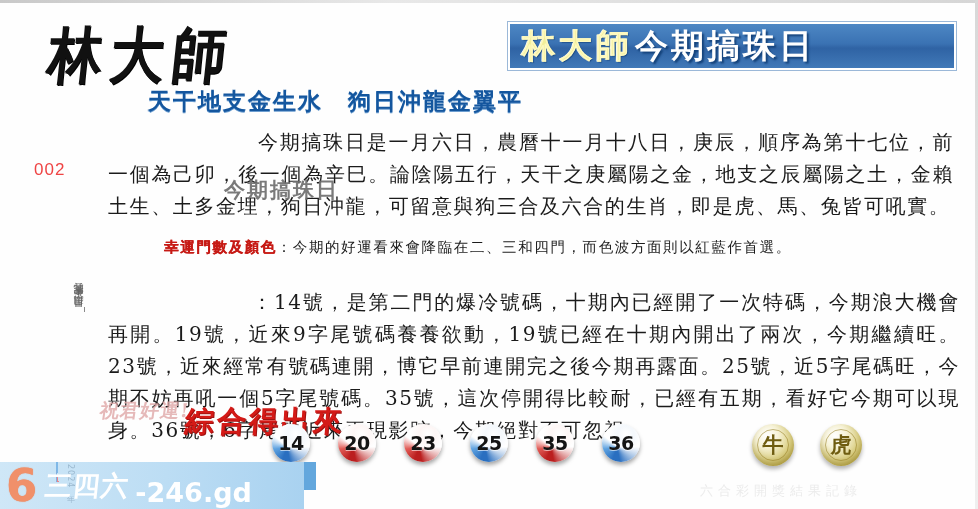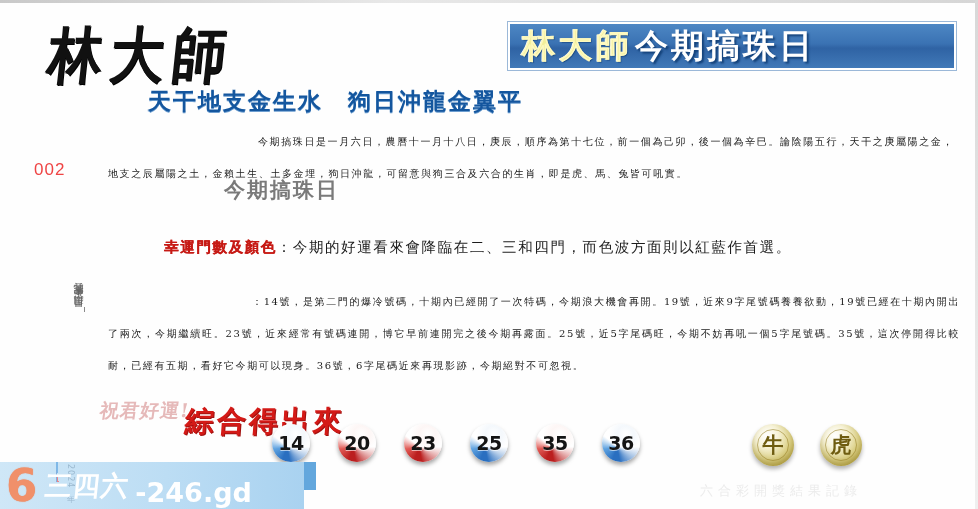--- a/index.html
+++ b/index.html
@@ -91,21 +91,21 @@
     letter-spacing:1px;
     white-space:nowrap;
     opacity:.85;
   }
 
   
   .body-block{
     position:absolute;
     font-family:"DejaVu Serif","Liberation Serif",serif;
     color:#1b1b1b;
-    font-size:10px;
+    font-size:20px;
     line-height:32px;
     letter-spacing:1.6px;
     text-align:justify;
   }
   #para1{left:108px;top:126px;width:846px;text-indent:150px;}
   #para3{left:108px;top:286px;width:852px;text-indent:144px;}
 
   .lucky-line{
     position:absolute;left:164px;top:236px;width:790px;
     font-family:"DejaVu Serif","Liberation Serif",serif;

